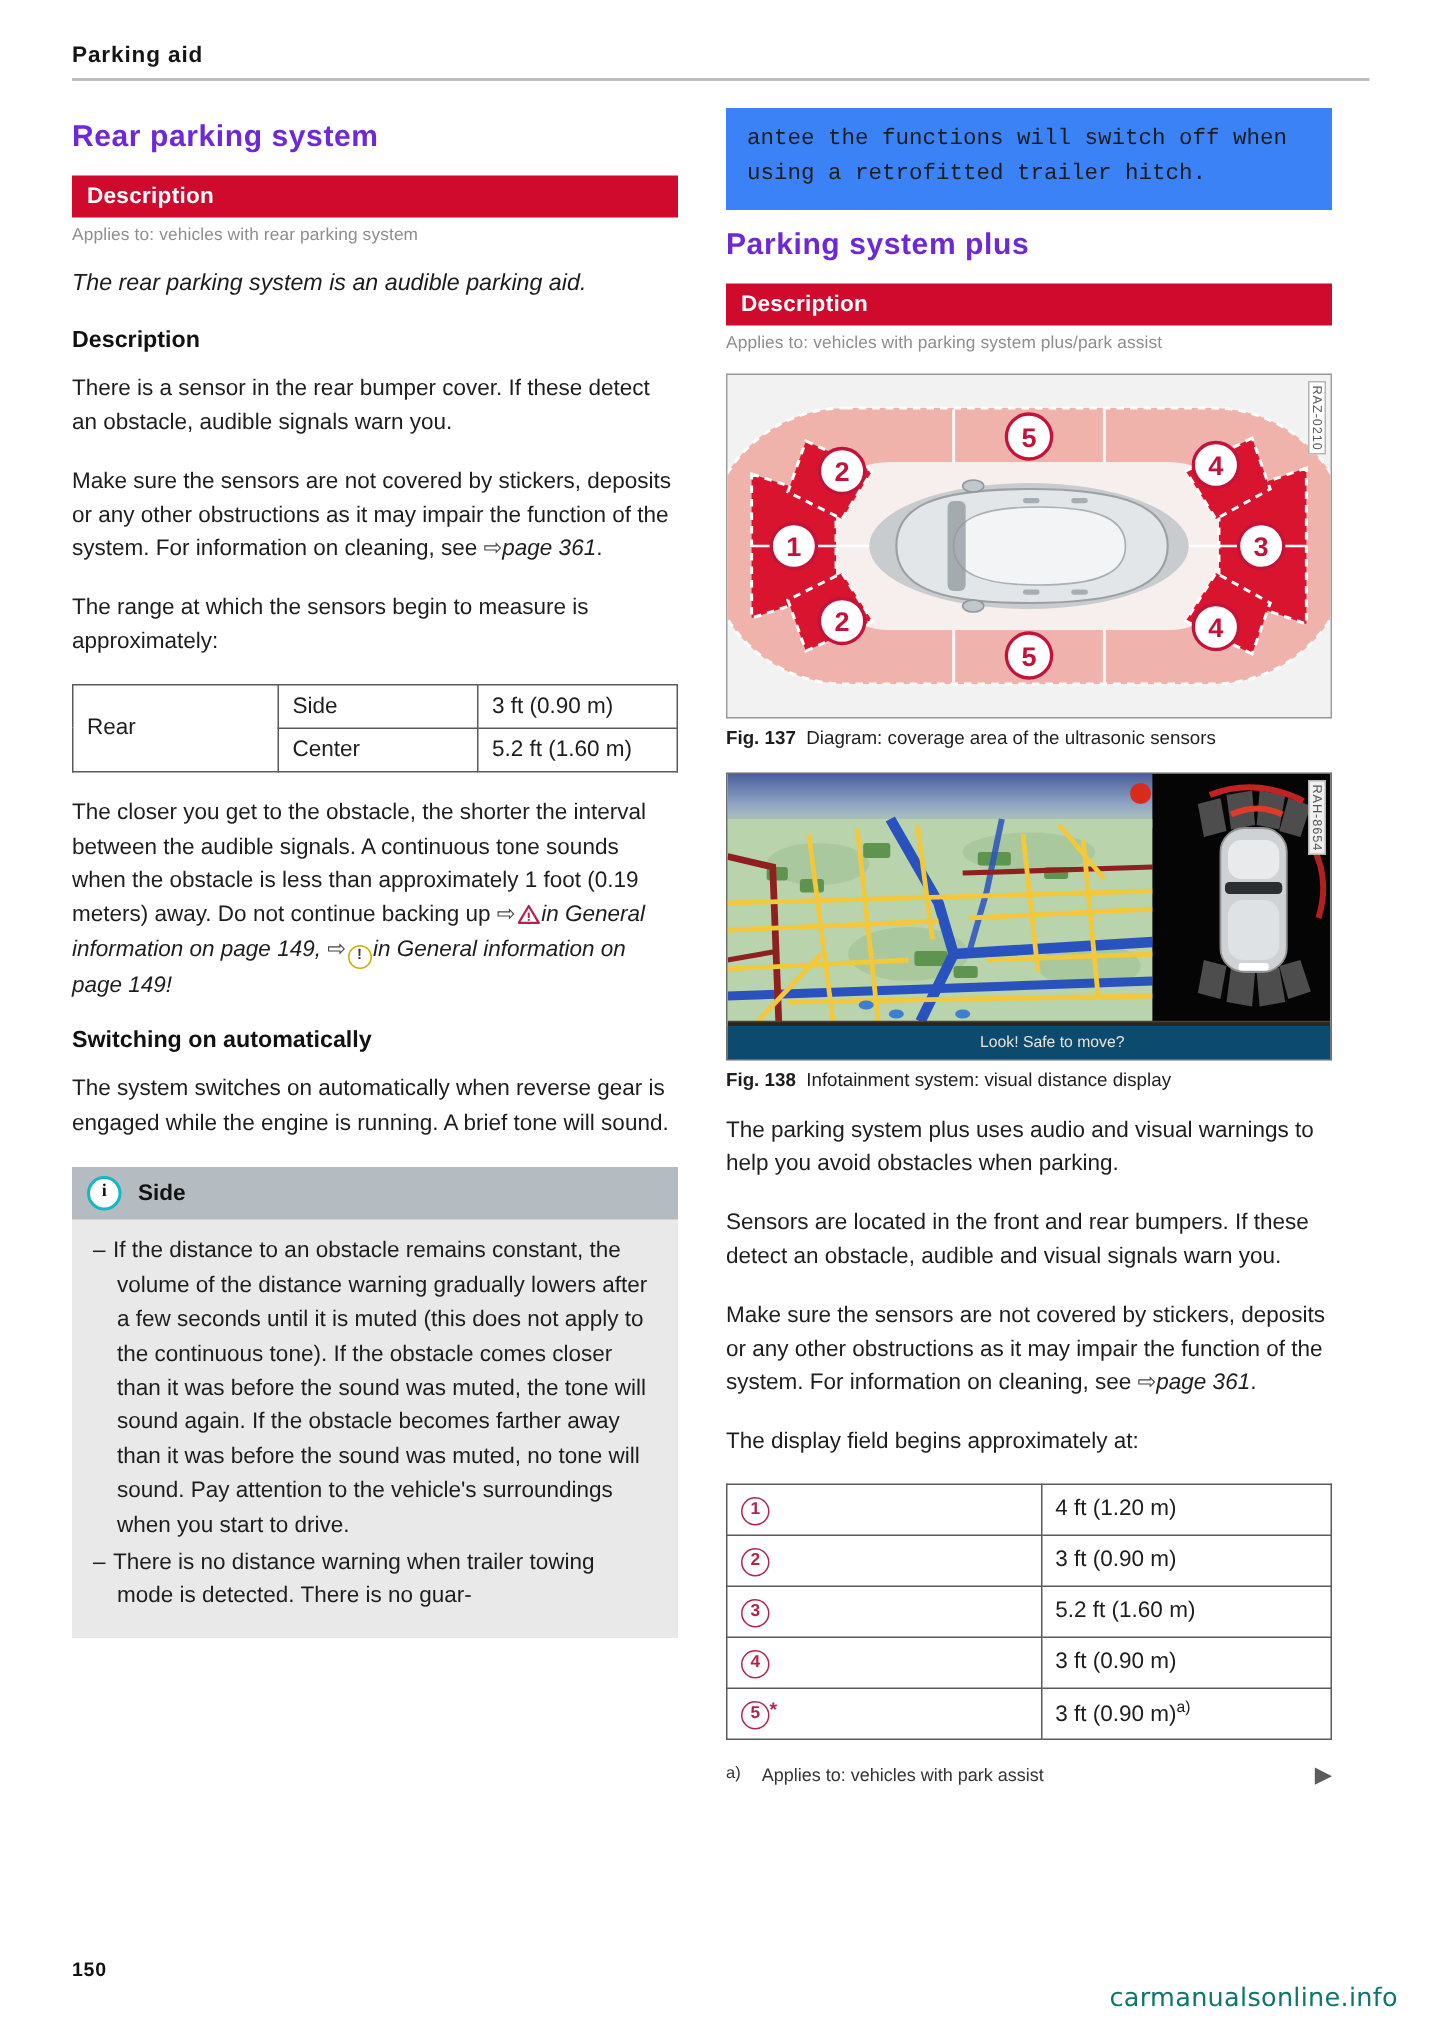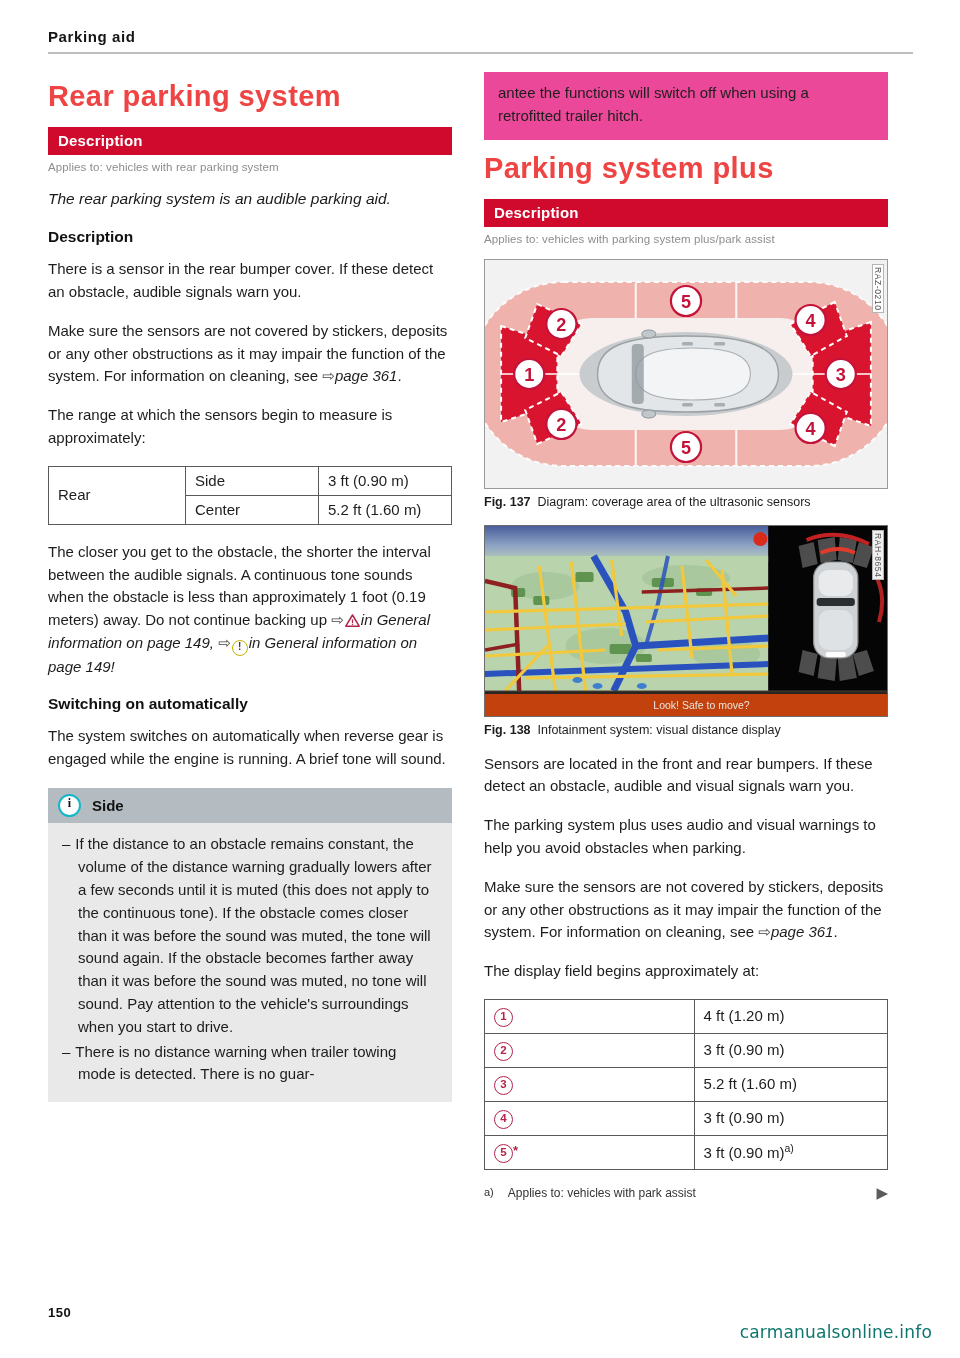--- a/index.html
+++ b/index.html
@@ -23,22 +23,22 @@
   .runhead .rh-rule{
     margin-top:7px;height:2px;background:#bdbdbd;width:100%;
   }
 
   
   .col{position:absolute;top:72px;width:404px;}
   .col-left{left:48px;}
   .col-right{left:484px;}
 
   h1.sec-title{
-    font-size:29px;font-weight:bold;letter-spacing:.4px;
-    margin:8px 0 14px 0;color:#ef4444;
+    font-size:20px;font-weight:bold;letter-spacing:.4px;
+    margin:8px 0 14px 0;color:#6d28d9;
   }
   .redbar{
     background:#cf0a2c;color:#ffffff;
     font-size:15px;font-weight:bold;
     padding:5px 10px 6px 10px;
     letter-spacing:.2px;
   }
   .applies{
     font-size:11.5px;color:#8d8d8d;margin:6px 0 14px 0;letter-spacing:.1px;
   }
@@ -112,22 +112,22 @@
   }
   .tips-title{font-size:15px;font-weight:bold;color:#121212;}
   .tips-body{padding:10px 14px 14px 14px;}
   ul.dash{list-style:none;margin:0;padding:0;}
   ul.dash li{
     font-size:15px;line-height:1.52;color:#1d1d1d;
     padding-left:16px;text-indent:-16px;margin-bottom:2px;
   }
   ul.dash li .dsh{margin-right:5px;}
   .tips-cont{
-    background:#ec4899;padding:10px 14px 12px 14px;
-    font-size:15px;line-height:1.52;color:#1d1d1d;
+    background:#3b82f6;padding:10px 14px 12px 14px;
+    font-size:15px;line-height:1.52;color:#1d1d1d;font-family:Liberation Mono, monospace;
   }
 
   
   .figure{margin:0 0 16px 0;position:relative;}
   .fig-frame{
     border:1.5px solid #9a9a9a;background:#f2f2f2;
     position:relative;overflow:hidden;
   }
   .figcode{
     position:absolute;right:3px;top:4px;
@@ -141,21 +141,21 @@
   }
   .figcode.dark{background:#f0f0f0;}
   .fig-cap{
     font-size:12.5px;color:#1d1d1d;margin-top:6px;
   }
   .fig-cap b{font-weight:bold;}
 
   
   .nav-strip{
     position:absolute;left:0;right:0;bottom:0;height:22px;
-    background:#c2410c;display:flex;align-items:center;justify-content:center;gap:7px;
+    background:#0c4a6e;display:flex;align-items:center;justify-content:center;gap:7px;
   }
   .nav-strip .txt{color:#e9e4dc;font-size:10.5px;}
 
   
   .pagenum{
     position:absolute;left:48px;top:1305px;
     font-size:13px;font-weight:bold;color:#111;letter-spacing:.5px;
   }
   .watermark{
     position:absolute;right:28px;top:1322px;
@@ -413,22 +413,22 @@
           </g>
         </svg>
         <div class="nav-strip">
           <span style="width:24px;"></span>
           <span class="txt">Look! Safe to move?</span>
         </div>
       </div>
       <div class="fig-cap"><b>Fig. 138</b>&nbsp; <span>Infotainment system: visual distance display</span></div>
     </div>
 
+    <p class="body">The parking system plus uses audio and visual warnings to help you avoid obstacles when parking.</p>
     <p class="body">Sensors are located in the front and rear bumpers. If these detect an obstacle, audible and visual signals warn you.</p>
-    <p class="body">The parking system plus uses audio and visual warnings to help you avoid obstacles when parking.</p>
 
     <p class="body"><span>Make sure the sensors are not covered by stickers, deposits or any other obstructions as it may impair the function of the system. For information on cleaning, see </span><span class="arrowg">⇨</span><span class="ital">page 361</span><span>.</span></p>
 
     <p class="body">The display field begins approximately at:</p>
 
     <table class="spec">
       <tbody>
           <tr>
         <td style="width:52%;"><span class="circnum">1</span></td>
         <td>4 ft (1.20 m)</td>

